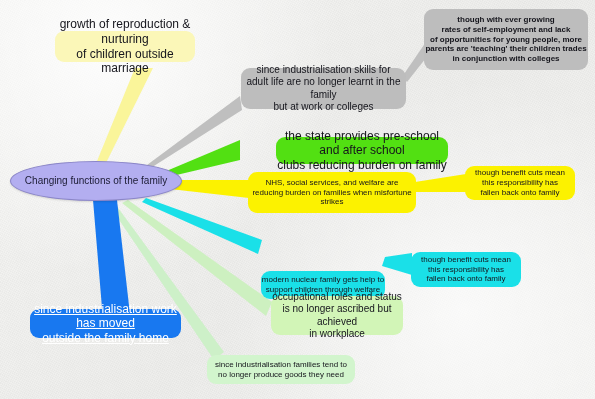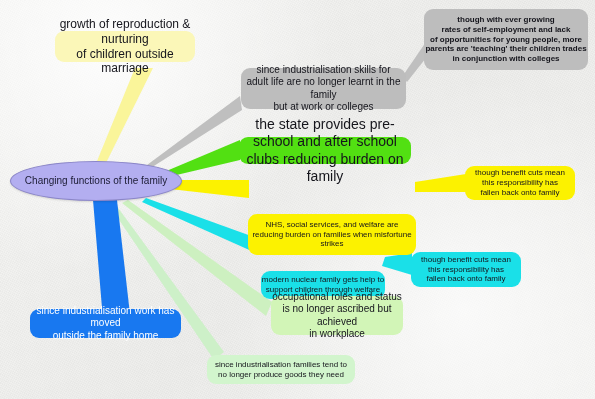--- a/index.html
+++ b/index.html
@@ -50,28 +50,28 @@
     border-radius: 50%;
     background: #b3aef0;
     border: 1px solid #8b86c8;
     font-size: 10px;
     color: #1b1b33;
     box-shadow: 0 1px 2px rgba(0,0,0,0.13);
   }
   .n-yellowpale { background: #fbf7b8; font-size: 12px; }
   .n-gray       { background: #bdbdbd; font-size: 10px; }
   .n-gray2      { background: #bdbdbd; font-size: 8px; }
-  .n-green      { background: #52e012; font-size: 14px; }
+  .n-green      { background: #52e012; font-size: 12px; margin-left: 37px; }
   .n-yellow     { background: #fcf200; font-size: 8px; }
   .n-yellow2    { background: #fcf200; font-size: 8px; }
   .n-cyan       { background: #1ae0e8; font-size: 8px; margin-top: 39px; }
   .n-cyan2      { background: #1ae0e8; font-size: 8px; }
   .n-ltgreen    { background: #d2f5b7; font-size: 10px; align-items: center; }
   .n-ltgreen2   { background: #d2f5cd; font-size: 8px; }
-  .n-blue       { background: #1878f0; font-size: 10px; color: #ffffff; }
+  .n-blue       { background: #1878f0; font-size: 12px; color: #ffffff; text-decoration: underline; }
 </style>
 </head>
 <body>
 
 <div id="canvas">
 
   <svg id="edges" viewBox="0 0 595 399" xmlns="http://www.w3.org/2000/svg">
 
     <polygon points="95,166 135,68 153,68 104,167" fill="#faf59a"></polygon>
 
@@ -117,21 +117,21 @@
 of opportunities for young people, more
 parents are 'teaching' their children trades
 in conjunction with colleges</span>
   </div>
 
   <div class="node rounded n-green" style="left:239px; top:137px; width:172px; height:27px;">
     <span>the state provides pre-school and after school
 clubs reducing burden on family</span>
   </div>
 
-  <div class="node rounded n-yellow" style="left:248px; top:172px; width:168px; height:41px;margin-top:42px;">
+  <div class="node rounded n-yellow" style="left:248px; top:172px; width:168px; height:41px;">
     <span>NHS, social services, and welfare are
 reducing burden on families when misfortune
 strikes</span>
   </div>
 
   <div class="node rounded n-yellow2" style="left:465px; top:166px; width:110px; height:34px;">
     <span>though benefit cuts mean
 this responsibility has
 fallen back onto family</span>
   </div>

